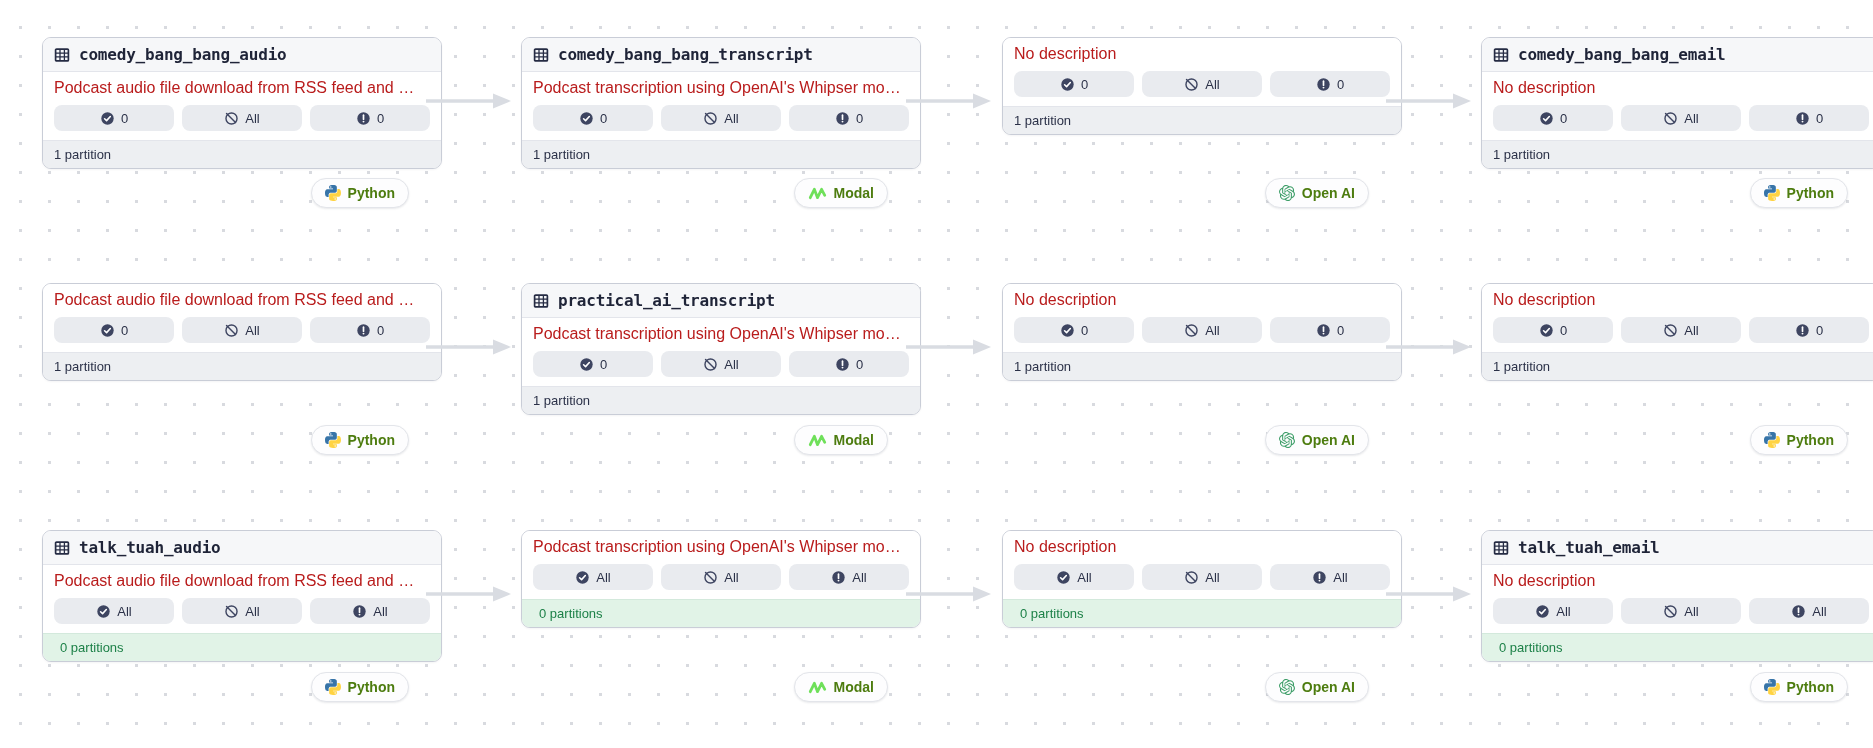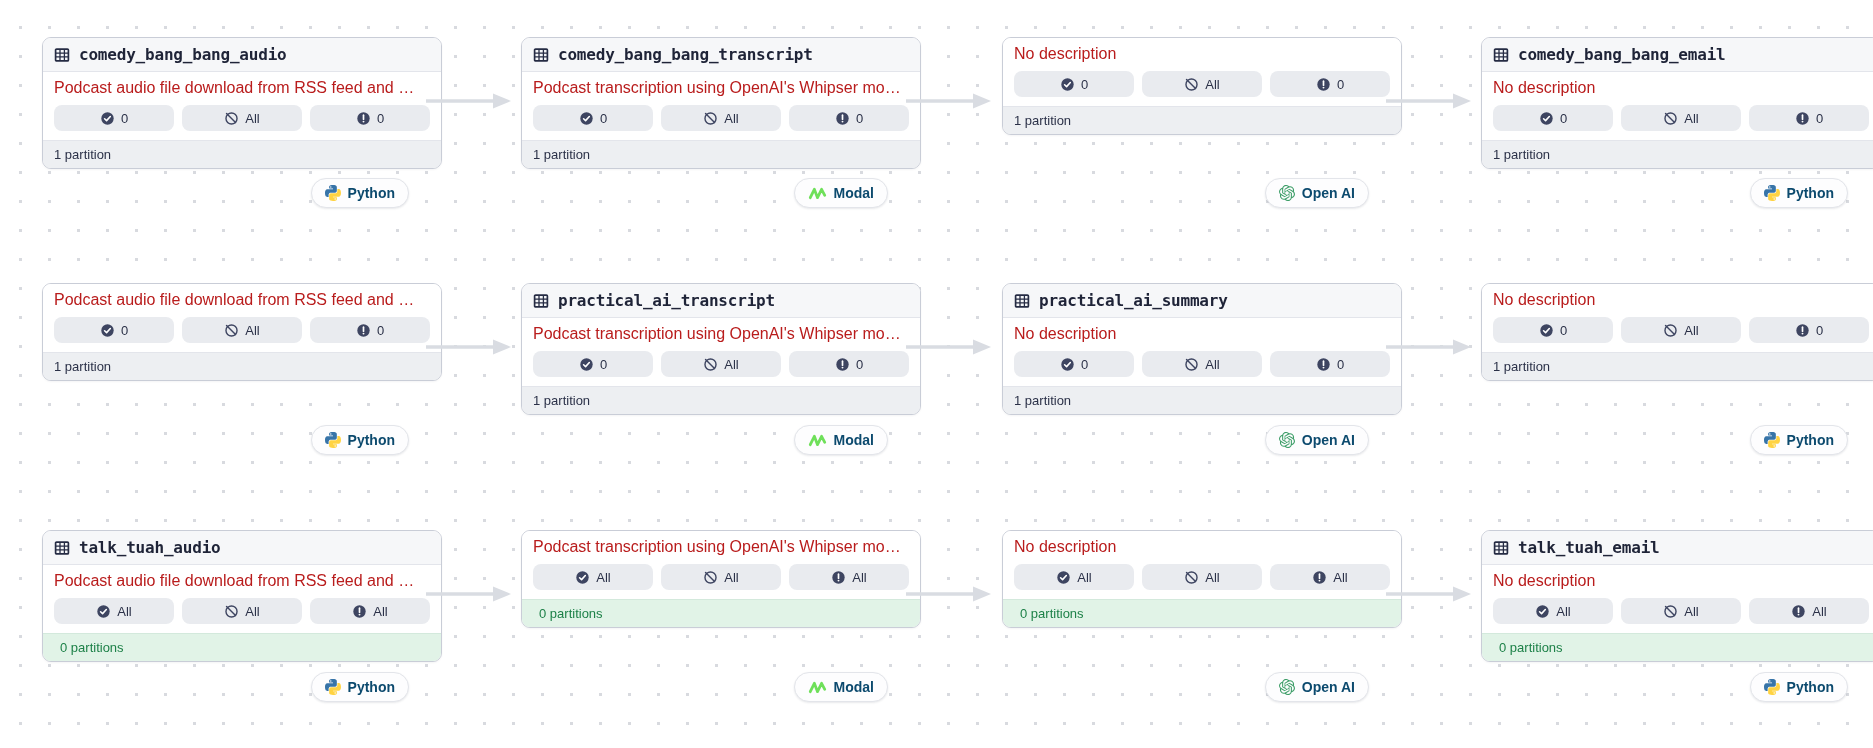--- a/index.html
+++ b/index.html
@@ -48,21 +48,21 @@
   .node-footer.green{background:#E1F3E7;border-top-color:#D3E9DC;color:#1D8148;padding-left:17px;}
   
   .col0{left:42px}.col1{left:521px}.col2{left:1002px}.col3{left:1481px}
   .row0{top:37px}.row1{top:283px}.row2{top:530px}
   
   .kind-tag{
     position:absolute;height:30px;padding:0 13px;border-radius:15px;
     background:#FDFDFE;border:1px solid #E3E5EA;
     box-shadow:0 1px 2px rgba(30,36,56,.10);
     display:inline-flex;align-items:center;gap:7px;
-    font-size:14px;font-weight:700;color:#0c4a6e;cursor:pointer;box-sizing:border-box;
+    font-size:14px;font-weight:700;color:#4d7c0f;cursor:pointer;box-sizing:border-box;
   }
   .tag-row0{top:178px}.tag-row1{top:425px}.tag-row2{top:672px}
   .tag-col0{right:1464px}.tag-col1{right:985px}.tag-col2{right:504px}.tag-col3{right:25px}
   
   .arrow{position:absolute;width:86px;height:18px;}
   .arrow line{stroke:#D9DCE2;stroke-width:3.5;}
   .arrow path{fill:#D9DCE2;}
   .a-r0{top:92px}.a-r1{top:338px}.a-r2{top:585px}
   .a-c0{left:426px}.a-c1{left:906px}.a-c2{left:1386px}
   
@@ -291,26 +291,20 @@
               <use href="#i-alert"></use>
             </svg>
             <span>0</span>
           </div>
       </div>
     </div>
     <div class="node-footer">1 partition</div>
   </div>
 
   <div class="node row1 col2">
-    <div class="node-header">
-      <svg class="icon ticon">
-          <use href="#i-table"></use>
-        </svg>
-      <span class="title">practical_ai_summary</span>
-    </div>
     <div class="node-body">
       <div class="desc">No description</div>
       <div class="badges">
         <div class="badge">
             <svg class="icon bicon">
               <use href="#i-check"></use>
             </svg>
             <span>0</span>
           </div>
         <div class="badge">

